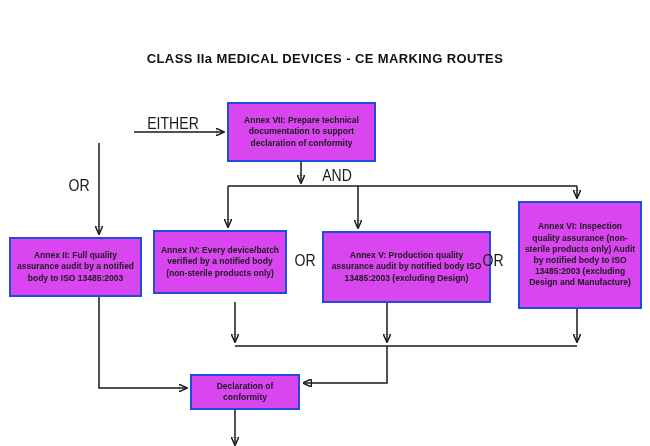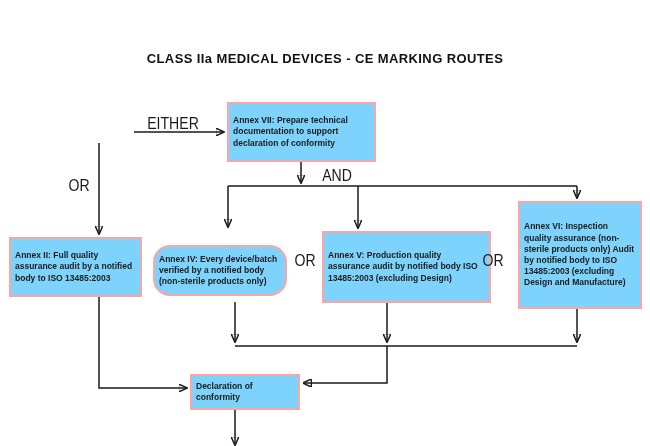--- a/index.html
+++ b/index.html
@@ -37,35 +37,35 @@
     pointer-events: none;
   }
   svg.connectors path {
     fill: none;
     stroke: #1a1a1a;
     stroke-width: 1.5;
   }
   .node {
     position: absolute;
     box-sizing: border-box;
-    background: #7dd3fc;
-    border: 2px solid #fca5a5;
+    background: #d946ef;
+    border: 2px solid #1d4ed8;
     display: flex;
     align-items: center;
     justify-content: center;
-    text-align: left;
+    text-align: center;
     font-weight: bold;
     font-size: 8.5px;
     line-height: 1.32;
     padding: 2px 4px;
   }
   .node-device      { left: 67px;  top: 77px;  width: 67px;  height: 21px; font-size: 9px; }
   .node-annex7      { left: 227px; top: 57px;  width: 149px; height: 60px; }
   .node-annex2      { left: 9px;   top: 192px; width: 133px; height: 60px; }
-  .node-annex4      { left: 153px; top: 200px; width: 134px; height: 51px; border-radius: 17px; }
+  .node-annex4      { left: 153px; top: 185px; width: 134px; height: 64px; }
   .node-annex5      { left: 322px; top: 186px; width: 169px; height: 72px; }
   .node-annex6      { left: 518px; top: 156px; width: 124px; height: 108px; }
   .node-declaration { left: 190px; top: 329px; width: 110px; height: 36px; }
   .node-apply       { left: 183px; top: 403px; width: 132px; height: 34px; }
   .node-market      { left: 482px; top: 403px; width: 103px; height: 22px; }
   .edge-label {
     position: absolute;
     font-size: 16px;
     font-weight: normal;
     text-align: center;

